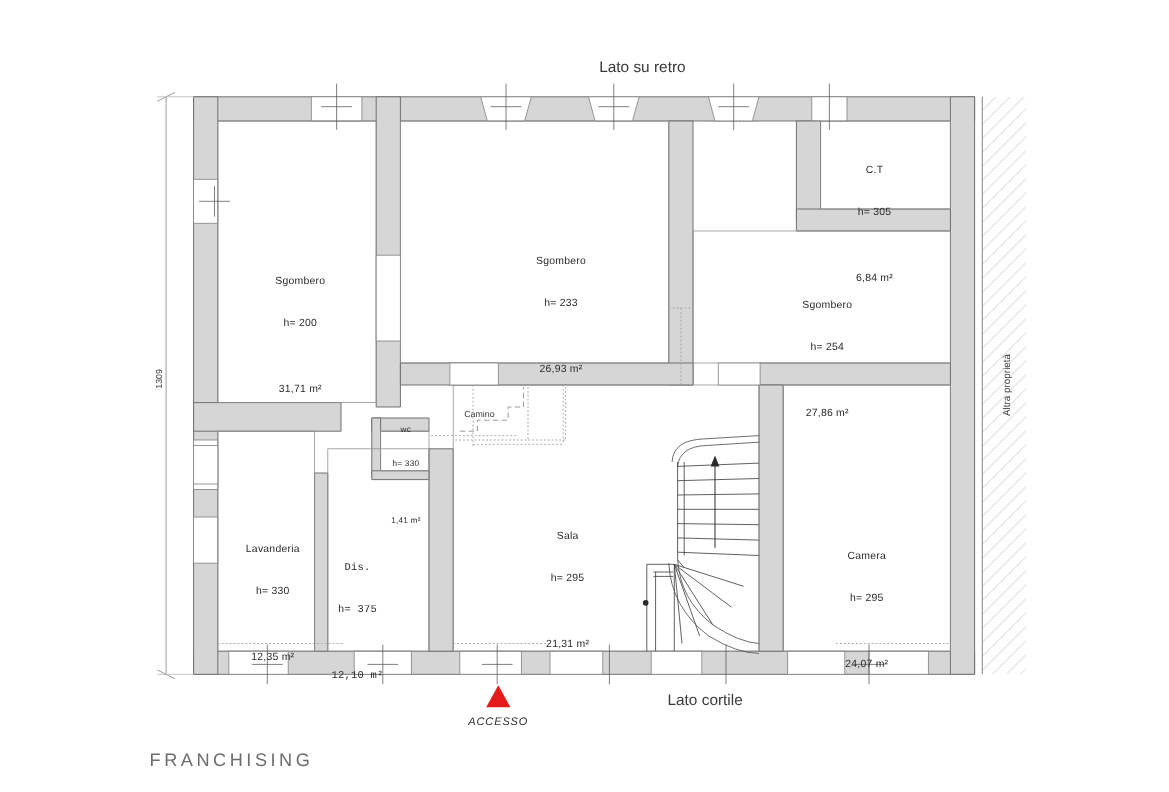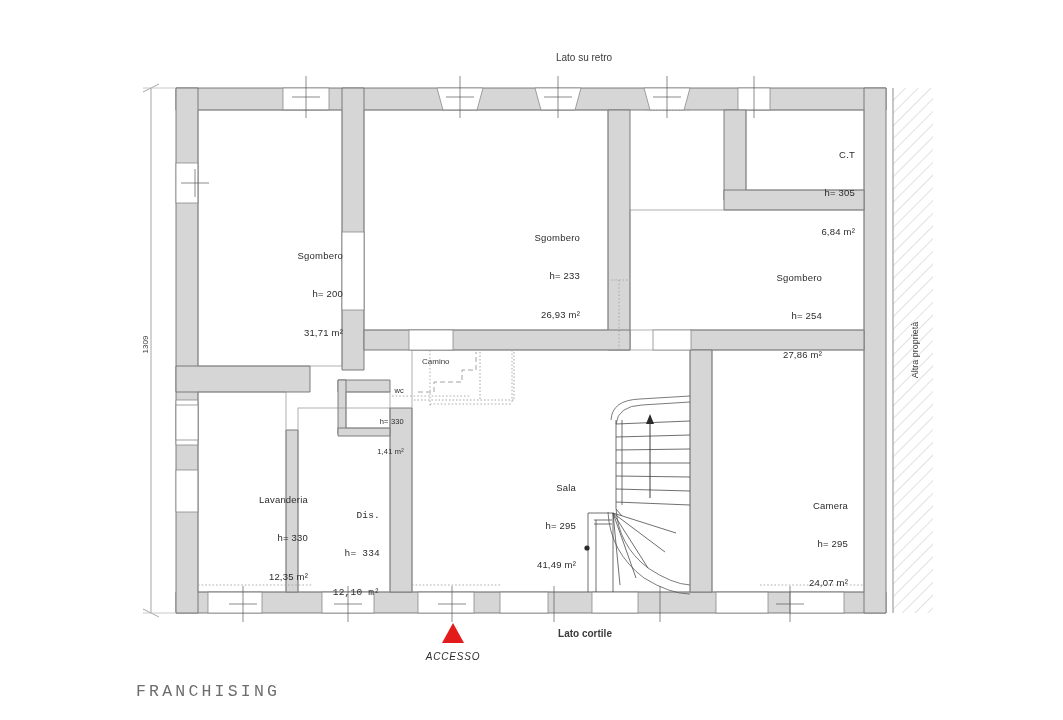--- a/index.html
+++ b/index.html
@@ -13,26 +13,26 @@
   #plan{position:absolute;left:0;top:0;width:1063px;height:720px;}
   .lbl{
     position:absolute;
     font-family:"Liberation Sans", sans-serif;
     color:#2b2b2b;
     white-space:pre;
     line-height:1.35;
     text-align:center;
     pointer-events:none;
   }
-  .room-label{font-size:9.5px;letter-spacing:.2px;text-align:right;}
+  .room-label{font-size:9.5px;letter-spacing:.2px;}
   .room-label .rl-name{display:block;}
   .room-label .rl-h{display:block;}
-  .room-label .rl-a{display:block;}
-  .side-label{font-size:10px;color:#3a3a3a;}
-  .small-label{font-size:8px;color:#3a3a3a;}
+  .room-label .rl-a{display:block;margin-top:21px;}
+  .side-label{font-size:14px;color:#3a3a3a;}
+  .small-label{font-size:8px;color:#3a3a3a;margin-top:15px;}
   .vert{
     position:absolute;
     transform-origin:50% 50%;
     font-size:9px;color:#3a3a3a;
     white-space:nowrap;
   }
   .vert.r90{transform:rotate(-90deg);}
   .access-caption{font-size:10px;letter-spacing:.8px;color:#2b2b2b;}
 
   
@@ -47,21 +47,21 @@
     font-size:62px;
     color:#b4123c;
     letter-spacing:-1px;
     line-height:62px;
     position:absolute;
     left:0;top:0;
   }
   #logo .sub{
     position:absolute;
     left:122px;top:62px;
-    font-family:Liberation Mono, monospace;
+    font-family:Liberation Sans, sans-serif;
     font-size:16.5px;
     letter-spacing:3.2px;
     color:#6d6d6d;
   }
 </style>
 </head>
 <body>
 
 <svg id="plan" viewBox="0 0 1063 720" xmlns="http://www.w3.org/2000/svg">
   <defs>
@@ -248,21 +248,21 @@
     <line x1="776" y1="604" x2="804" y2="604"></line>
   </g>
 
   <g>
     <path d="M453,623 L464,643 L442,643 Z" fill="#e31b1b" stroke="none"></path>
   </g>
 </svg>
 
 <div class="lbl side-label" style="left:519px;top:51px;width:130px;">Lato su retro</div>
 
-<div class="lbl side-label" style="left:520px;top:627px;width:130px;font-weight:bold;">Lato cortile</div>
+<div class="lbl side-label" style="left:576px;top:627px;width:130px;">Lato cortile</div>
 
 <div class="lbl access-caption" style="left:393px;top:650px;width:120px;font-style:italic;">ACCESSO</div>
 
 <div class="vert r90" style="left:860px;top:345px;width:110px;text-align:center;">Altra proprietà</div>
 
 <div class="vert r90" style="left:117px;top:340px;width:56px;font-size:8px;text-align:center;">1309</div>
 
 <div class="lbl small-label" style="left:422px;top:357px;width:50px;text-align:left;">Camino</div>
 
 <div class="lbl room-label" style="left:203px;top:224px;width:140px;">
@@ -296,28 +296,28 @@
 </div>
 
 <div class="lbl room-label" style="left:188px;top:468px;width:120px;">
   <span class="rl-name">Lavanderia</span>
   <span class="rl-h">h= 330</span>
   <span class="rl-a">12,35 m²</span>
 </div>
 
 <div class="lbl room-label" style="left:270px;top:484px;width:110px;font-family:Liberation Mono, monospace;">
   <span class="rl-name">Dis.</span>
-  <span class="rl-h">h= 334</span>
+  <span class="rl-h">h= 375</span>
   <span class="rl-a">12,10 m²</span>
 </div>
 
 <div class="lbl room-label" style="left:456px;top:456px;width:120px;">
   <span class="rl-name">Sala</span>
   <span class="rl-h">h= 295</span>
-  <span class="rl-a">41,49 m²</span>
+  <span class="rl-a">21,31 m²</span>
 </div>
 
 <div class="lbl room-label" style="left:728px;top:474px;width:120px;">
   <span class="rl-name">Camera</span>
   <span class="rl-h">h= 295</span>
   <span class="rl-a">24,07 m²</span>
 </div>
 
 <div id="logo">
   <div class="sub">FRANCHISING</div>

